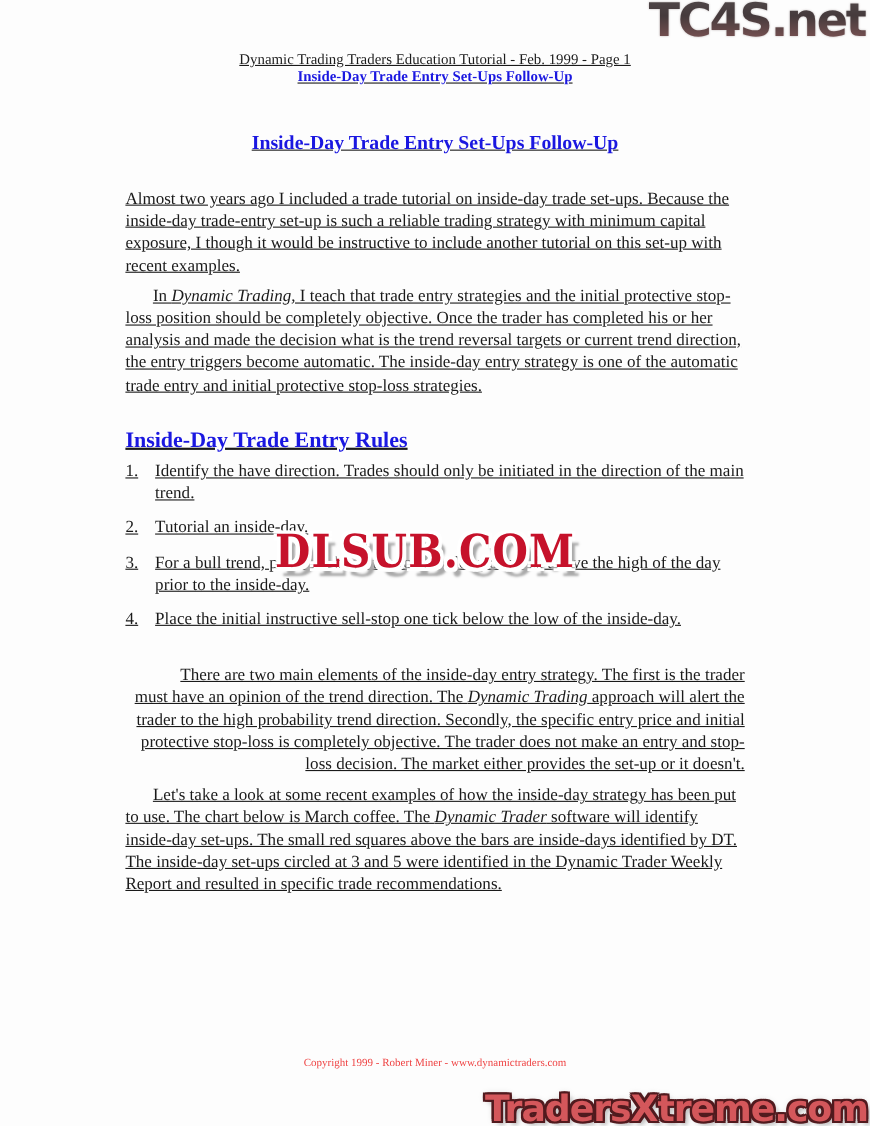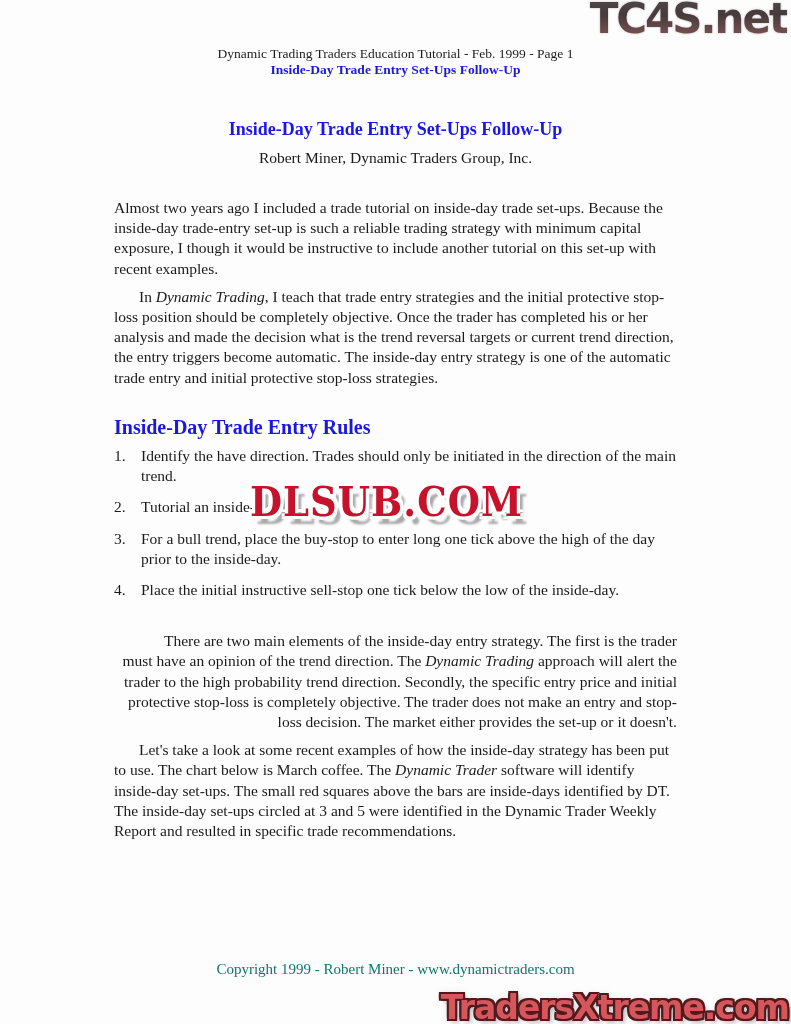--- a/index.html
+++ b/index.html
@@ -3,20 +3,21 @@
 <meta charset="utf-8">
 <style>
   html,body{margin:0;padding:0;background:#e8e8e8;}
   .page{
     position:relative;
     width:791px;height:1024px;
     background:#fdfdfd;
     overflow:hidden;
     font-family:"Liberation Serif", serif;
     color:#1a1a1a;
+    text-decoration:underline;
   }
 
   
   .page-header{padding-top:46px;text-align:center;}
   .hdr-line1{font-size:13.5px;line-height:16px;color:#1c1c1c;}
   .hdr-line2{font-size:13.5px;line-height:16px;font-weight:bold;color:#1a17e0;}
 
   
   .doc-title{margin-top:41px;text-align:center;font-size:18px;font-weight:bold;color:#1a17e0;}
   .doc-author{margin-top:9px;text-align:center;font-size:15.5px;}
@@ -34,21 +35,21 @@
   }
   .rule{display:flex;margin-bottom:11px;}
   .rule-num{flex:none;width:27px;}
   .rule-text{flex:1;}
   .after-rules{margin-top:31px !important;text-align:right;}
   .it{font-style:italic;}
 
   
   .footer{
     position:absolute;left:0;right:0;top:961px;
-    text-align:center;font-size:15px;color:#0f766e;
+    text-align:center;font-size:10px;color:#ef4444;
   }
 
   
   .wm-tc4s{
     position:absolute;top:-6px;right:4px;
     font-family:"DejaVu Sans", sans-serif;font-weight:bold;
     font-size:42px;letter-spacing:-2px;
     background:linear-gradient(180deg,#544c4d 0%,#453a3c 42%,#8a5a5a 100%);
     -webkit-background-clip:text;background-clip:text;color:transparent;
     filter:drop-shadow(0 0 1px rgba(175,165,165,.75));
@@ -81,21 +82,20 @@
 <div class="page">
 
   <div class="wm-tc4s">TC4S.net</div>
 
   <div class="page-header">
     <div class="hdr-line1">Dynamic Trading Traders Education Tutorial - Feb. 1999 - Page 1</div>
     <div class="hdr-line2">Inside-Day Trade Entry Set-Ups Follow-Up</div>
   </div>
 
   <div class="doc-title">Inside-Day Trade Entry Set-Ups Follow-Up</div>
-  <div class="doc-author">Robert Miner, Dynamic Traders Group, Inc.</div>
 
   <div class="content">
     <p><span>Almost two years ago I included a trade tutorial on inside-day trade set-ups. Because the inside-day trade-entry set-up is such a reliable trading strategy with minimum capital exposure, I though it would be instructive to include another tutorial on this set-up with recent examples.</span></p>
     <p class="indent"><span>In </span><span class="it">Dynamic Trading</span><span>, I teach that trade entry strategies and the initial protective stop-loss position should be completely objective. Once the trader has completed his or her analysis and made the decision what is the trend reversal targets or current trend direction, the entry triggers become automatic. The inside-day entry strategy is one of the automatic trade entry and initial protective stop-loss strategies.</span></p>
 
     <div class="rules-heading">Inside-Day Trade Entry Rules</div>
 
     <div class="rule">
       <span class="rule-num">1.</span>
       <span class="rule-text">Identify the have direction. Trades should only be initiated in the direction of the main trend.</span>

